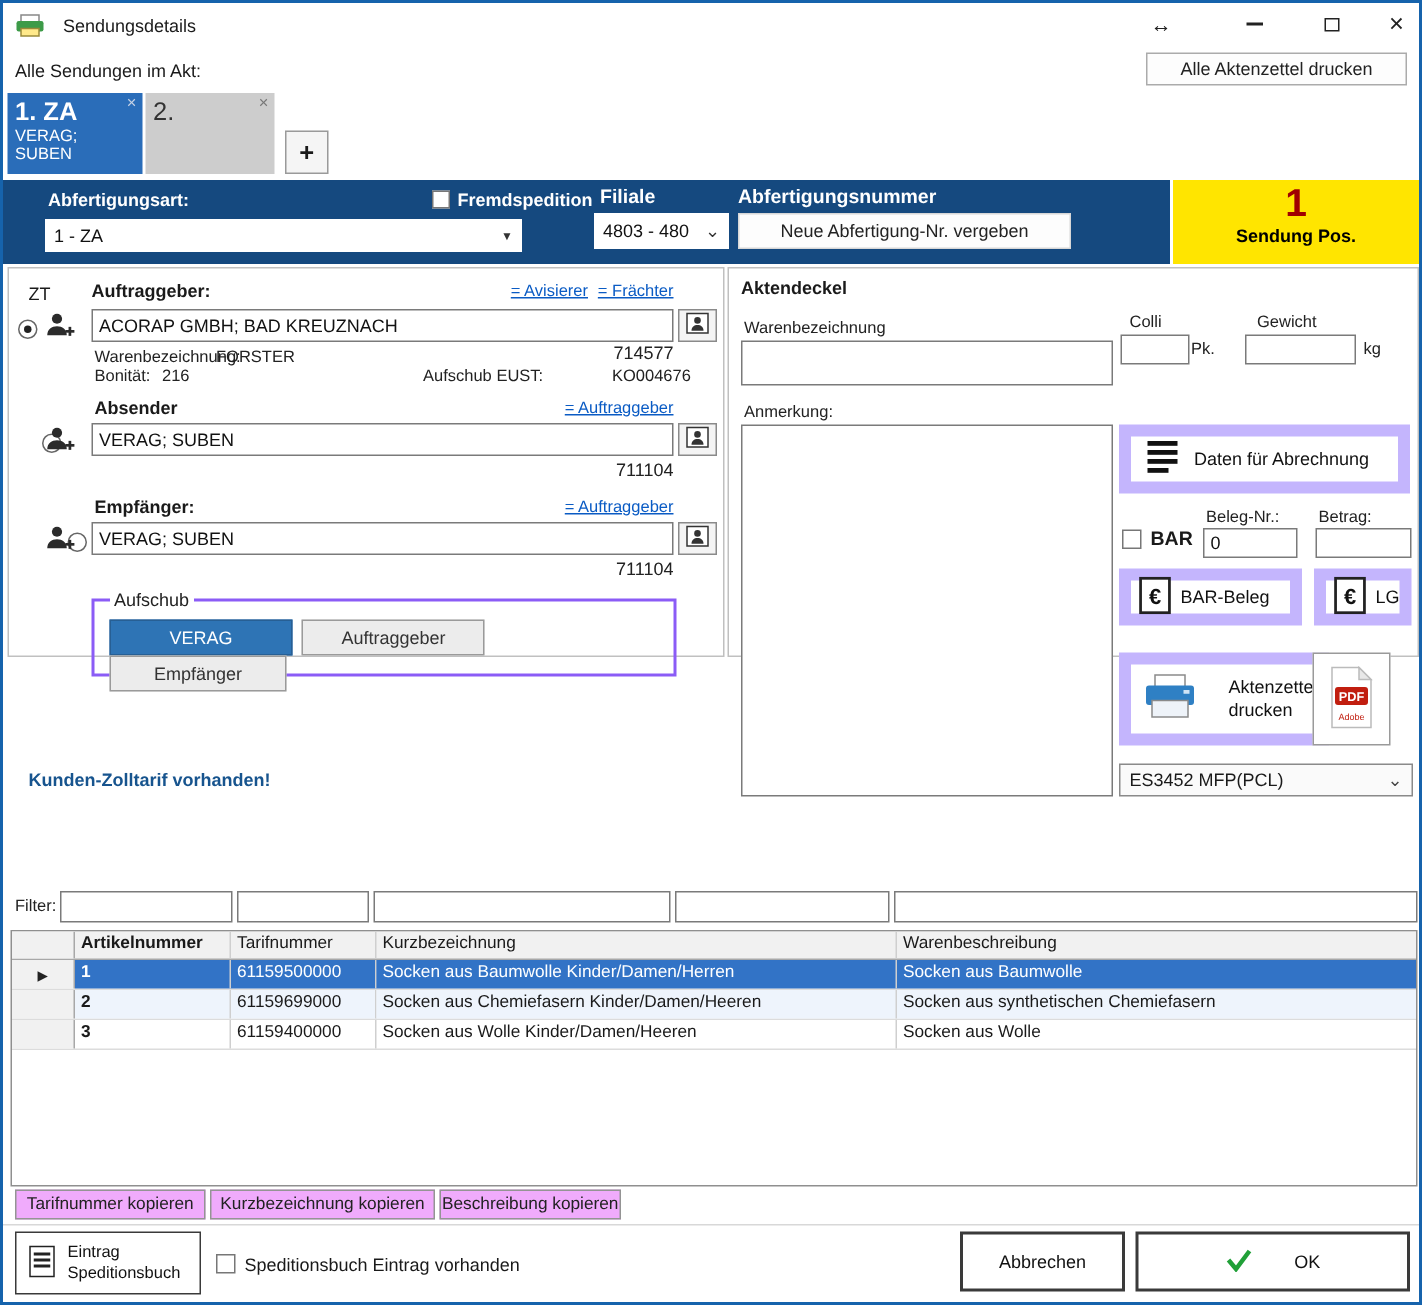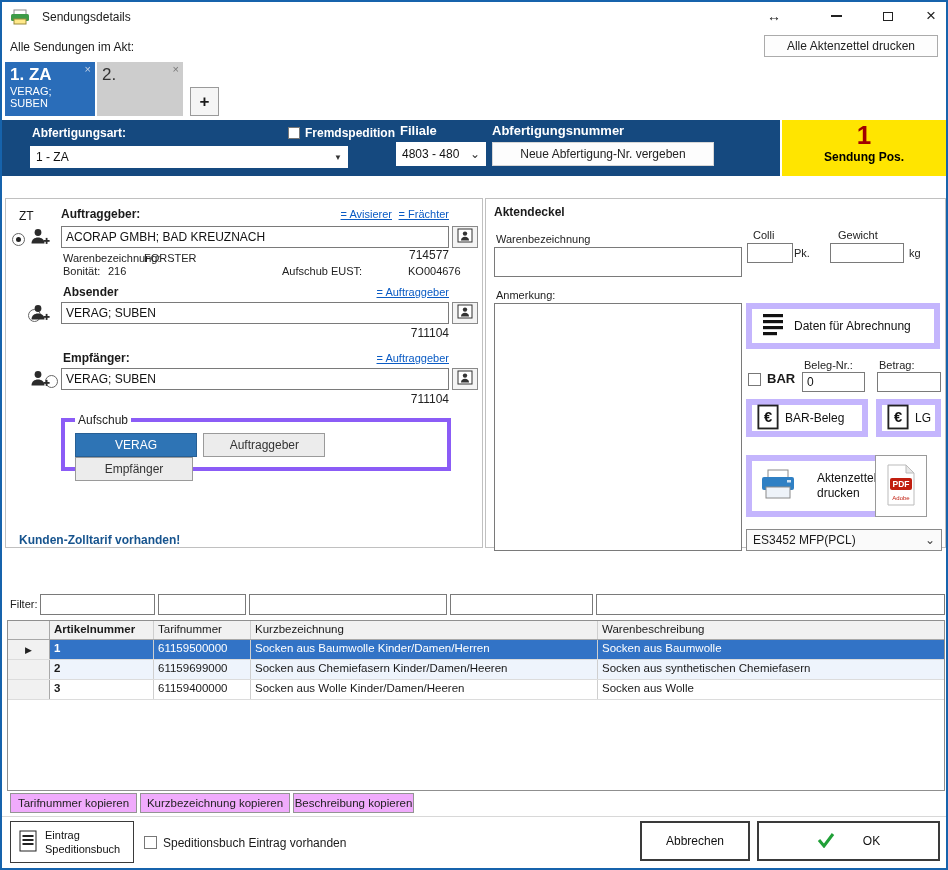--- a/index.html
+++ b/index.html
@@ -40,47 +40,47 @@
   .combo { background:#fff; color:#111; display:flex; align-items:center;
            justify-content:space-between; padding:0 6px; font-size:12px; cursor:pointer; }
   .combo .arr { font-size:8px; color:#333; margin-left:4px; }
   .cb { width:12px; height:12px; border:1px solid #777; background:#fff; display:inline-block; flex:none; cursor:pointer; }
   .badge { position:absolute; right:0; top:0; width:166px; height:56px; background:#FFE500;
            border-left:2px solid #fff; color:#000; text-align:center; }
   .badge-num { font-size:26px; font-weight:bold; color:#A00000; line-height:30px; }
   .badge-lbl { font-size:12px; font-weight:bold; }
 
   
-  .panel { position:absolute; top:176px; height:350px; background:#fff; border:1px solid #c0c0c0;margin-top:20px; }
+  .panel { position:absolute; top:176px; height:260px; background:#fff; border:1px solid #c0c0c0; }
   .panel-left { left:3px; width:478px; }
   .panel-right { left:483px; width:461px; }
 
   .txtinput { border:1px solid #7a7a7a; background:#fff;
               font:12px "Liberation Sans", sans-serif; padding:0 4px; color:#111; }
   .link { color:#0A5BC4; text-decoration:underline; font-size:11px; cursor:pointer; }
   .radio { width:13px; height:13px; border:1px solid #666; border-radius:50%; background:#fff;
            display:inline-block; position:relative; cursor:pointer; }
   .radio.sel::after { content:""; position:absolute; left:3px; top:3px; width:5px; height:5px;
                       border-radius:50%; background:#222; }
   .icon-btn { background:#f4f4f4; border:1px solid #8a8a8a; display:flex; align-items:center;
               justify-content:center; cursor:pointer; }
   .small-lbl { font-size:11px; color:#222; }
   .bold { font-weight:bold; }
   .num { font-size:12px; color:#222; }
 
   fieldset.aufschub { position:absolute; left:55px; top:214px; width:390px; height:58px;
-                      border:4px solid #8b5cf6; padding:6px 10px 0 10px; }
+                      border:2px solid #8b5cf6; padding:6px 10px 0 10px; }
   fieldset.aufschub legend { font-size:12px; padding:0 3px; color:#222; }
   .aufbtn { height:24px; border:1px solid #9a9a9a; background:#ececec; color:#333;
             font-size:12px; display:inline-flex; align-items:center; justify-content:center;
             cursor:pointer; margin-right:3px; }
   .aufbtn.selected { background:#2E74B5; border-color:#275f94; color:#fff; }
   .note { color:#17548E; font-weight:bold; font-size:12px; }
 
-  .btn-dark { background:#fff; border:6px solid #c4b5fd; display:flex; align-items:center;
+  .btn-dark { background:#fff; border:8px solid #c4b5fd; display:flex; align-items:center;
               cursor:pointer; font-size:12px; color:#111; }
   .select-flat { background:#fafafa; border:1px solid #8a8a8a; display:flex; align-items:center;
                  justify-content:space-between; padding:0 6px; font-size:12px; cursor:pointer; }
 
   
   .tbl { position:absolute; left:5px; top:618px; width:938px; height:171px;
          border:1px solid #8f8f8f; background:#fff; overflow:hidden; }
   .trow { display:flex; height:20px; border-bottom:1px solid #dcdcdc; }
   .thead { height:19px; background:#f1f1f1; border-bottom:1px solid #a8a8a8; }
   .tc { padding:2px 4px; border-right:1px solid #cfcfcf; overflow:hidden; white-space:nowrap;

